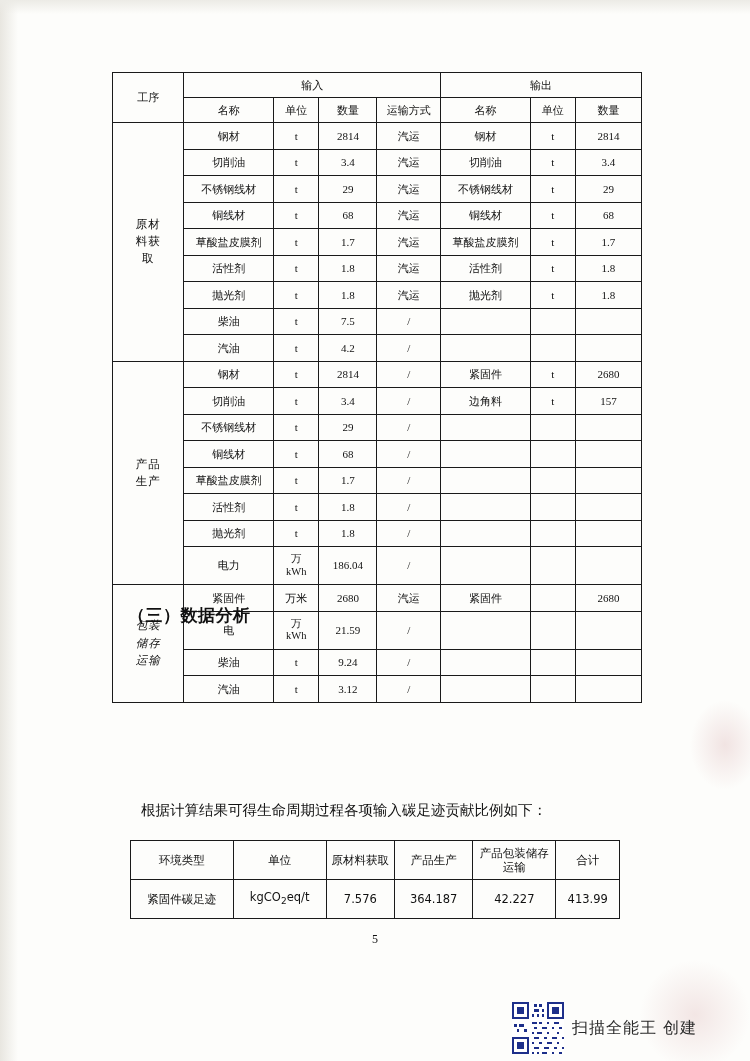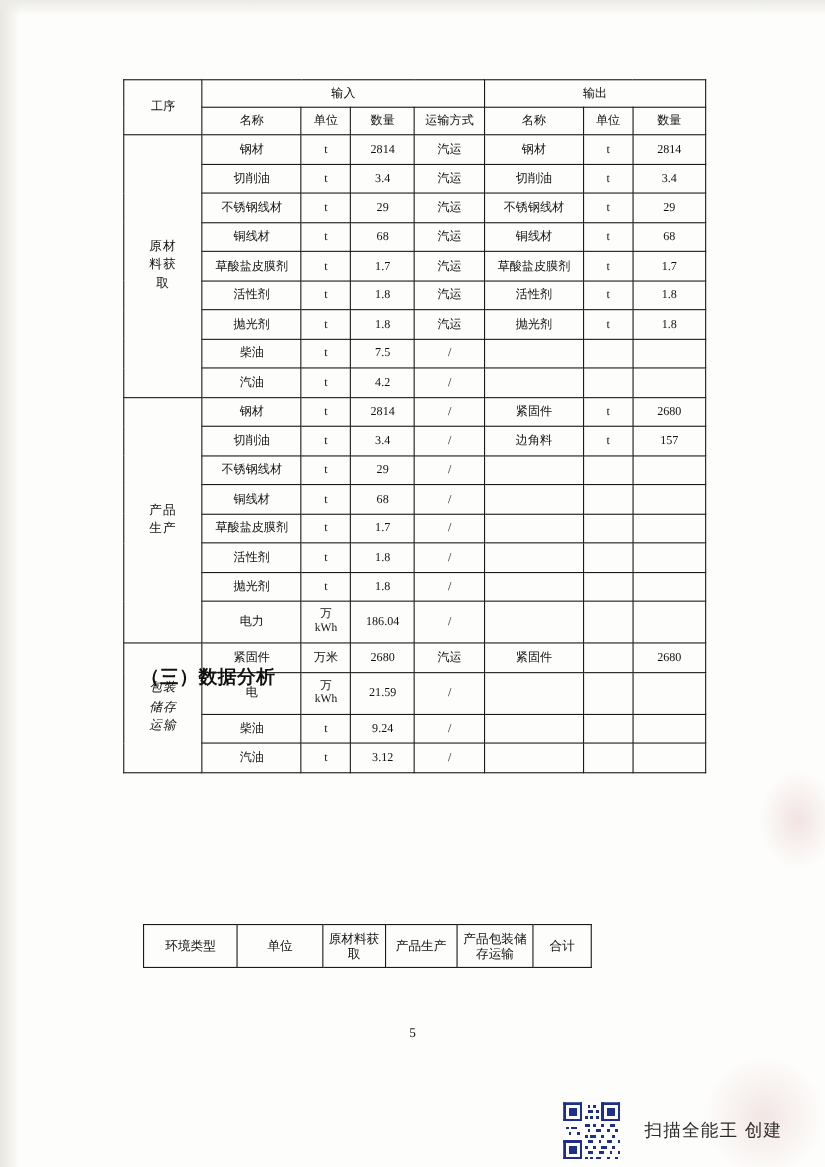--- a/index.html
+++ b/index.html
@@ -104,21 +104,21 @@
   }
   .p1 { top: 648px; text-indent: 2em; }
   .p2 { top: 796px; text-indent: 2em; }
   .p1 sub, .p2 sub { font-size: 10px; }
 
   
   .result-table-wrap {
     position: absolute;
     left: 130px;
     top: 840px;
-    width: 408px;
+    width: 490px;
     border-radius: 26px;
   }
   table.result {
     border-collapse: collapse;
     width: 100%;
     font-size: 12px;
   }
   table.result td {
     border: 1px solid #1a1a1a;
     text-align: center;
@@ -144,21 +144,21 @@
     font-family: "Liberation Serif", "DejaVu Serif", serif;
   }
 
   
   .scan-stamp {
     position: absolute;
     left: 512px;
     top: 1002px;
     display: flex;
     align-items: center;
-    gap: 22px;
+    gap: 8px;
   }
   .qr {
     width: 52px;
     height: 52px;
     display: block;
   }
   .stamp-text {
     font-size: 16px;
     font-family: "DejaVu Sans", "Liberation Sans", sans-serif;
     color: #2b2b2b;
@@ -396,39 +396,48 @@
           <td></td>
           <td></td>
           <td></td>
         </tr>
       </tbody>
     </table>
   </div>
 
   <div class="section-heading">（三）数据分析</div>
 
+  <div class="body-para p2">根据计算结果可得生命周期过程各项输入碳足迹贡献比例如下：</div>
 
   <div class="result-table-wrap">
     <table class="result">
       <colgroup>
         <col style="width:21%">
         <col style="width:19%">
         <col style="width:14%">
         <col style="width:16%">
         <col style="width:17%">
         <col style="width:13%">
       </colgroup>
       <tbody>
         <tr>
           <td class="hcell">环境类型</td>
           <td class="hcell">单位</td>
           <td class="hcell">原材料获取</td>
           <td class="hcell">产品生产</td>
           <td class="hcell">产品包装储存运输</td>
           <td class="hcell">合计</td>
+        </tr>
+        <tr>
+          <td>紧固件碳足迹</td>
+          <td>kgCO<sub>2</sub>eq/t</td>
+          <td>7.576</td>
+          <td>364.187</td>
+          <td>42.227</td>
+          <td>413.99</td>
         </tr>
       </tbody>
     </table>
   </div>
 
   <div class="page-number">5</div>
 
   <div class="scan-stamp">
     <svg class="qr" viewBox="0 0 21 21" shape-rendering="crispEdges">
       <rect width="21" height="21" fill="#ffffff"></rect>

